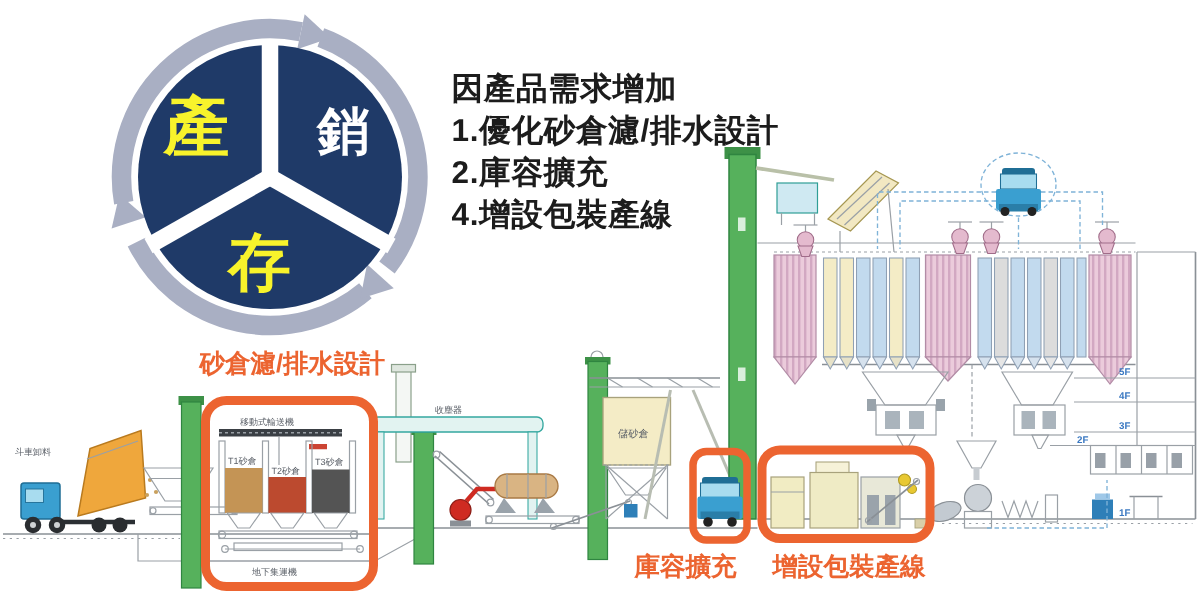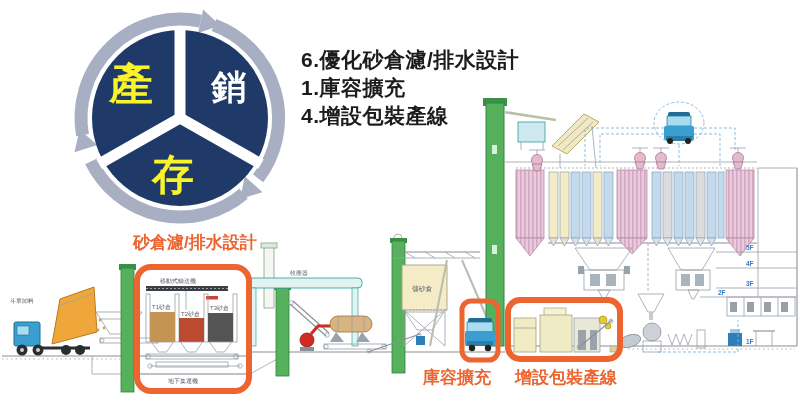--- a/index.html
+++ b/index.html
@@ -39,22 +39,23 @@
       <line x1="120" y1="118" x2="120" y2="27"></line>
       <line x1="120" y1="118" x2="39" y2="164"></line>
       <line x1="120" y1="118" x2="201" y2="164"></line>
     </g>
     <text x="71" y="99" text-anchor="middle" font-size="44" font-weight="700" fill="#F8F32B">產</text>
     <text x="169" y="99" text-anchor="middle" font-size="35" font-weight="600" fill="#ffffff">銷</text>
     <text x="113" y="189" text-anchor="middle" font-size="42" font-weight="700" fill="#F8F32B">存</text>
   </svg>
 
   <div class="headline">
-    <div>6.優化砂倉濾/排水設計</div>
-    <div>1.庫容擴充</div>
+    <div>因產品需求增加</div>
+    <div>1.優化砂倉濾/排水設計</div>
+    <div>2.庫容擴充</div>
     <div>4.增設包裝產線</div>
   </div>
 
   <svg class="plant" viewBox="0 0 800 408">
     <defs>
       <pattern id="pst" patternUnits="userSpaceOnUse" width="4" height="4">
         <rect width="4" height="4" fill="#EBCBDB"></rect>
         <rect width="1.6" height="4" fill="#D2A8C2"></rect>
       </pattern>
     </defs>

